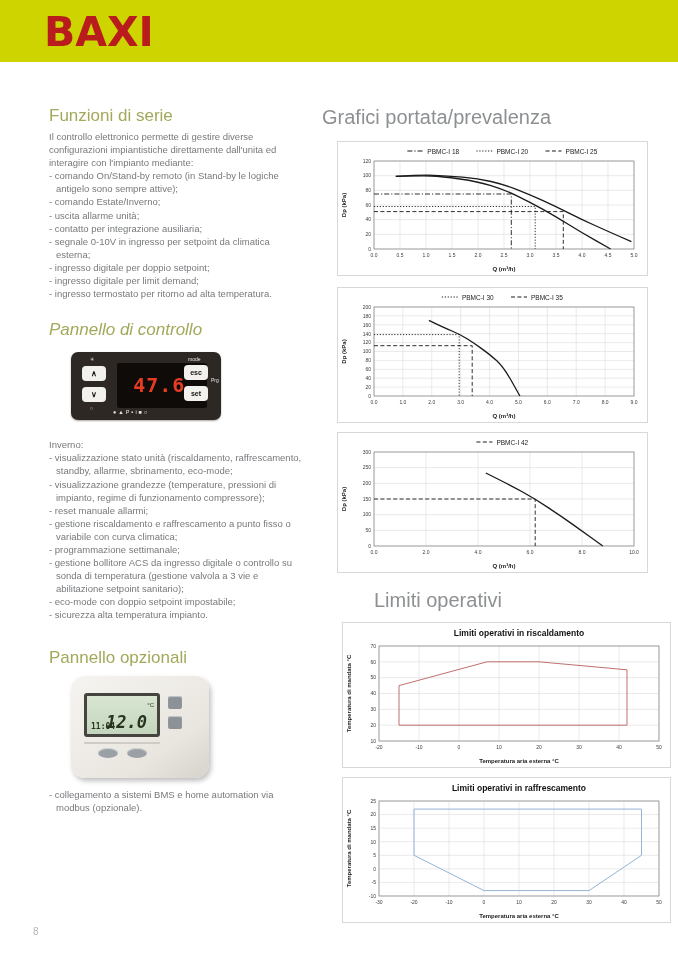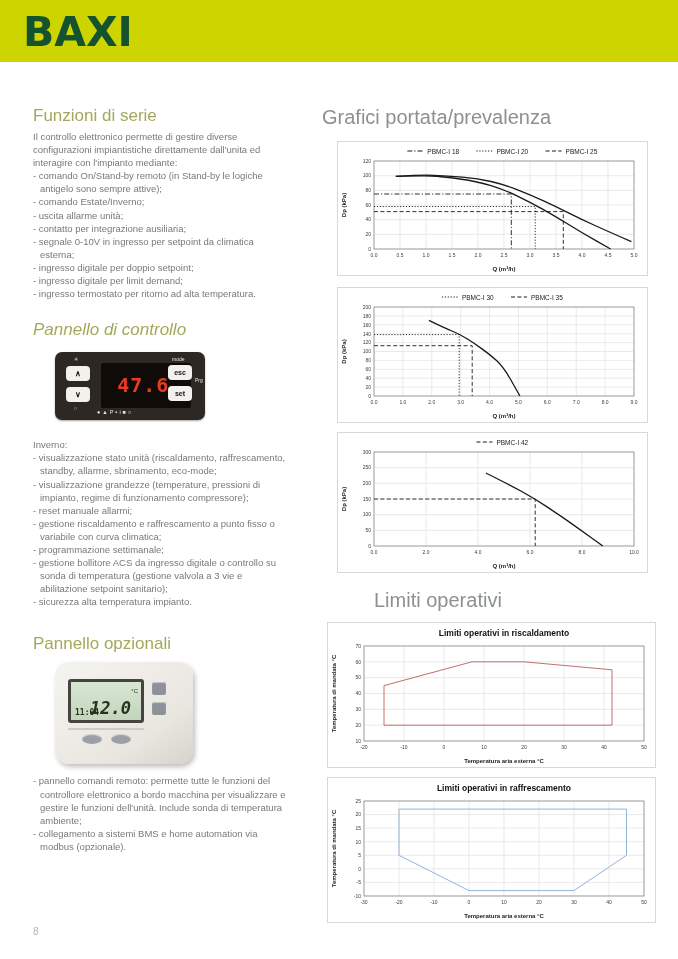--- a/index.html
+++ b/index.html
@@ -1,36 +1,36 @@
 <!DOCTYPE html>
 <html><head>
 <meta charset="utf-8">
 <style>
   * { margin:0; padding:0; box-sizing:border-box; }
   html,body { background:#fff; }
   .page { position:relative; width:678px; height:959px; background:#fff; overflow:hidden;
           font-family:"Liberation Sans", sans-serif; }
   .masthead { height:62px; background:#cdd400; }
-  .logo { padding:8px 0 0 23px; font-size:41px; font-weight:800; color:#14532d;
+  .logo { padding:8px 0 0 44px; font-size:41px; font-weight:800; color:#b91c1c;
           letter-spacing:0px; font-family:"DejaVu Sans", sans-serif; }
   .content { display:flex; }
-  .col-left { width:322px; padding-left:33px; }
+  .col-left { width:322px; padding-left:49px; }
   .col-right { width:356px; }
   h2.green { margin-top:44px; font-size:17px; font-weight:400; color:#a3a85a; }
   h2.green.mt2 { margin-top:20px;font-style:italic; }
   h2.green.mt3 { margin-top:26px; }
   .body, .li { width:256px; font-size:9.5px; line-height:13.1px; color:#77797c; }
   .body { margin-top:4px; }
   .li { padding-left:7px; text-indent:-7px; }
   .list { margin-top:0px; }
   h1.gray { margin:44px 0 0 0; font-size:20px; font-weight:400; color:#8d9092; }
   h1.gray.limiti { margin:16px 0 0 52px; }
   .chart-box { background:#fff; border:1px solid #d8d8d8; }
   .cb-a { width:311px; margin-left:15px; }
-  .cb-b { width:329px; margin-left:5px; }
+  .cb-b { width:329px; margin-left:20px; }
   .m1 { margin-top:12px; } .m2 { margin-top:11px; } .m3 { margin-top:9px; }
   .m4 { margin-top:10px; } .m5 { margin-top:9px; }
   svg { display:block; }
   .tick { font-size:5px; fill:#3c3c3c; font-family:"Liberation Sans",sans-serif; }
   .axlab { font-size:6px; font-weight:bold; fill:#222; font-family:"Liberation Sans",sans-serif; }
   .ctitle { font-size:8.5px; font-weight:bold; fill:#111; font-family:"Liberation Sans",sans-serif; }
   .leg { font-size:6.5px; fill:#222; font-family:"Liberation Sans",sans-serif; }
   .pagenum { position:absolute; left:33px; bottom:22px; font-size:10px; color:#b4b6b8; }
   
   .ctrl { position:relative; width:150px; height:68px; margin:12px 0 0 22px;
@@ -110,38 +110,38 @@
       </div>
 
       <p class="body" style="margin-top:18px;">Inverno:</p>
       <div class="list">
           <div class="li">- visualizzazione stato unità (riscaldamento, raffrescamento, standby, allarme, sbrinamento, eco-mode;</div>
           <div class="li">- visualizzazione grandezze (temperature, pressioni di impianto, regime di funzionamento compressore);</div>
           <div class="li">- reset manuale allarmi;</div>
           <div class="li">- gestione riscaldamento e raffrescamento a punto fisso o variabile con curva climatica;</div>
           <div class="li">- programmazione settimanale;</div>
           <div class="li">- gestione bollitore ACS da ingresso digitale o controllo su sonda di temperatura (gestione valvola a 3 vie e abilitazione setpoint sanitario);</div>
+          <div class="li">- eco-mode con doppio setpoint impostabile;</div>
           <div class="li">- sicurezza alta temperatura impianto.</div>
         </div>
 
       <h2 class="green mt3">Pannello opzionali</h2>
       <div class="thermo">
         <div class="lcd">
           <span class="lcd-time">11:04</span>
           <span class="lcd-temp">12.0</span>
           <span class="lcd-unit">°C</span>
         </div>
         <div class="tbtn tb1"></div>
         <div class="tbtn tb2"></div>
         <div class="slot"></div>
         <div class="oval ov1"></div>
         <div class="oval ov2"></div>
       </div>
       <div class="list" style="margin-top:10px;">
-          <div class="li">- pannello comandi remoto: permette tutte le funzioni del controllore elettronico a bordo macchina per visualizzare e gestire le funzioni dell'unità. Include sonda di temperatura ambiente;</div>
           <div class="li">- collegamento a sistemi BMS e home automation via modbus (opzionale).</div>
         </div>
     </section>
 
     <section class="col-right">
       <h1 class="gray">Grafici portata/prevalenza</h1>
 
       <div class="chart-box cb-a m1">
         <svg viewBox="0 0 309 133" width="309" height="133">
             <line x1="36" y1="19" x2="36" y2="107" stroke="#dcdcdc" stroke-width="0.6"></line>

